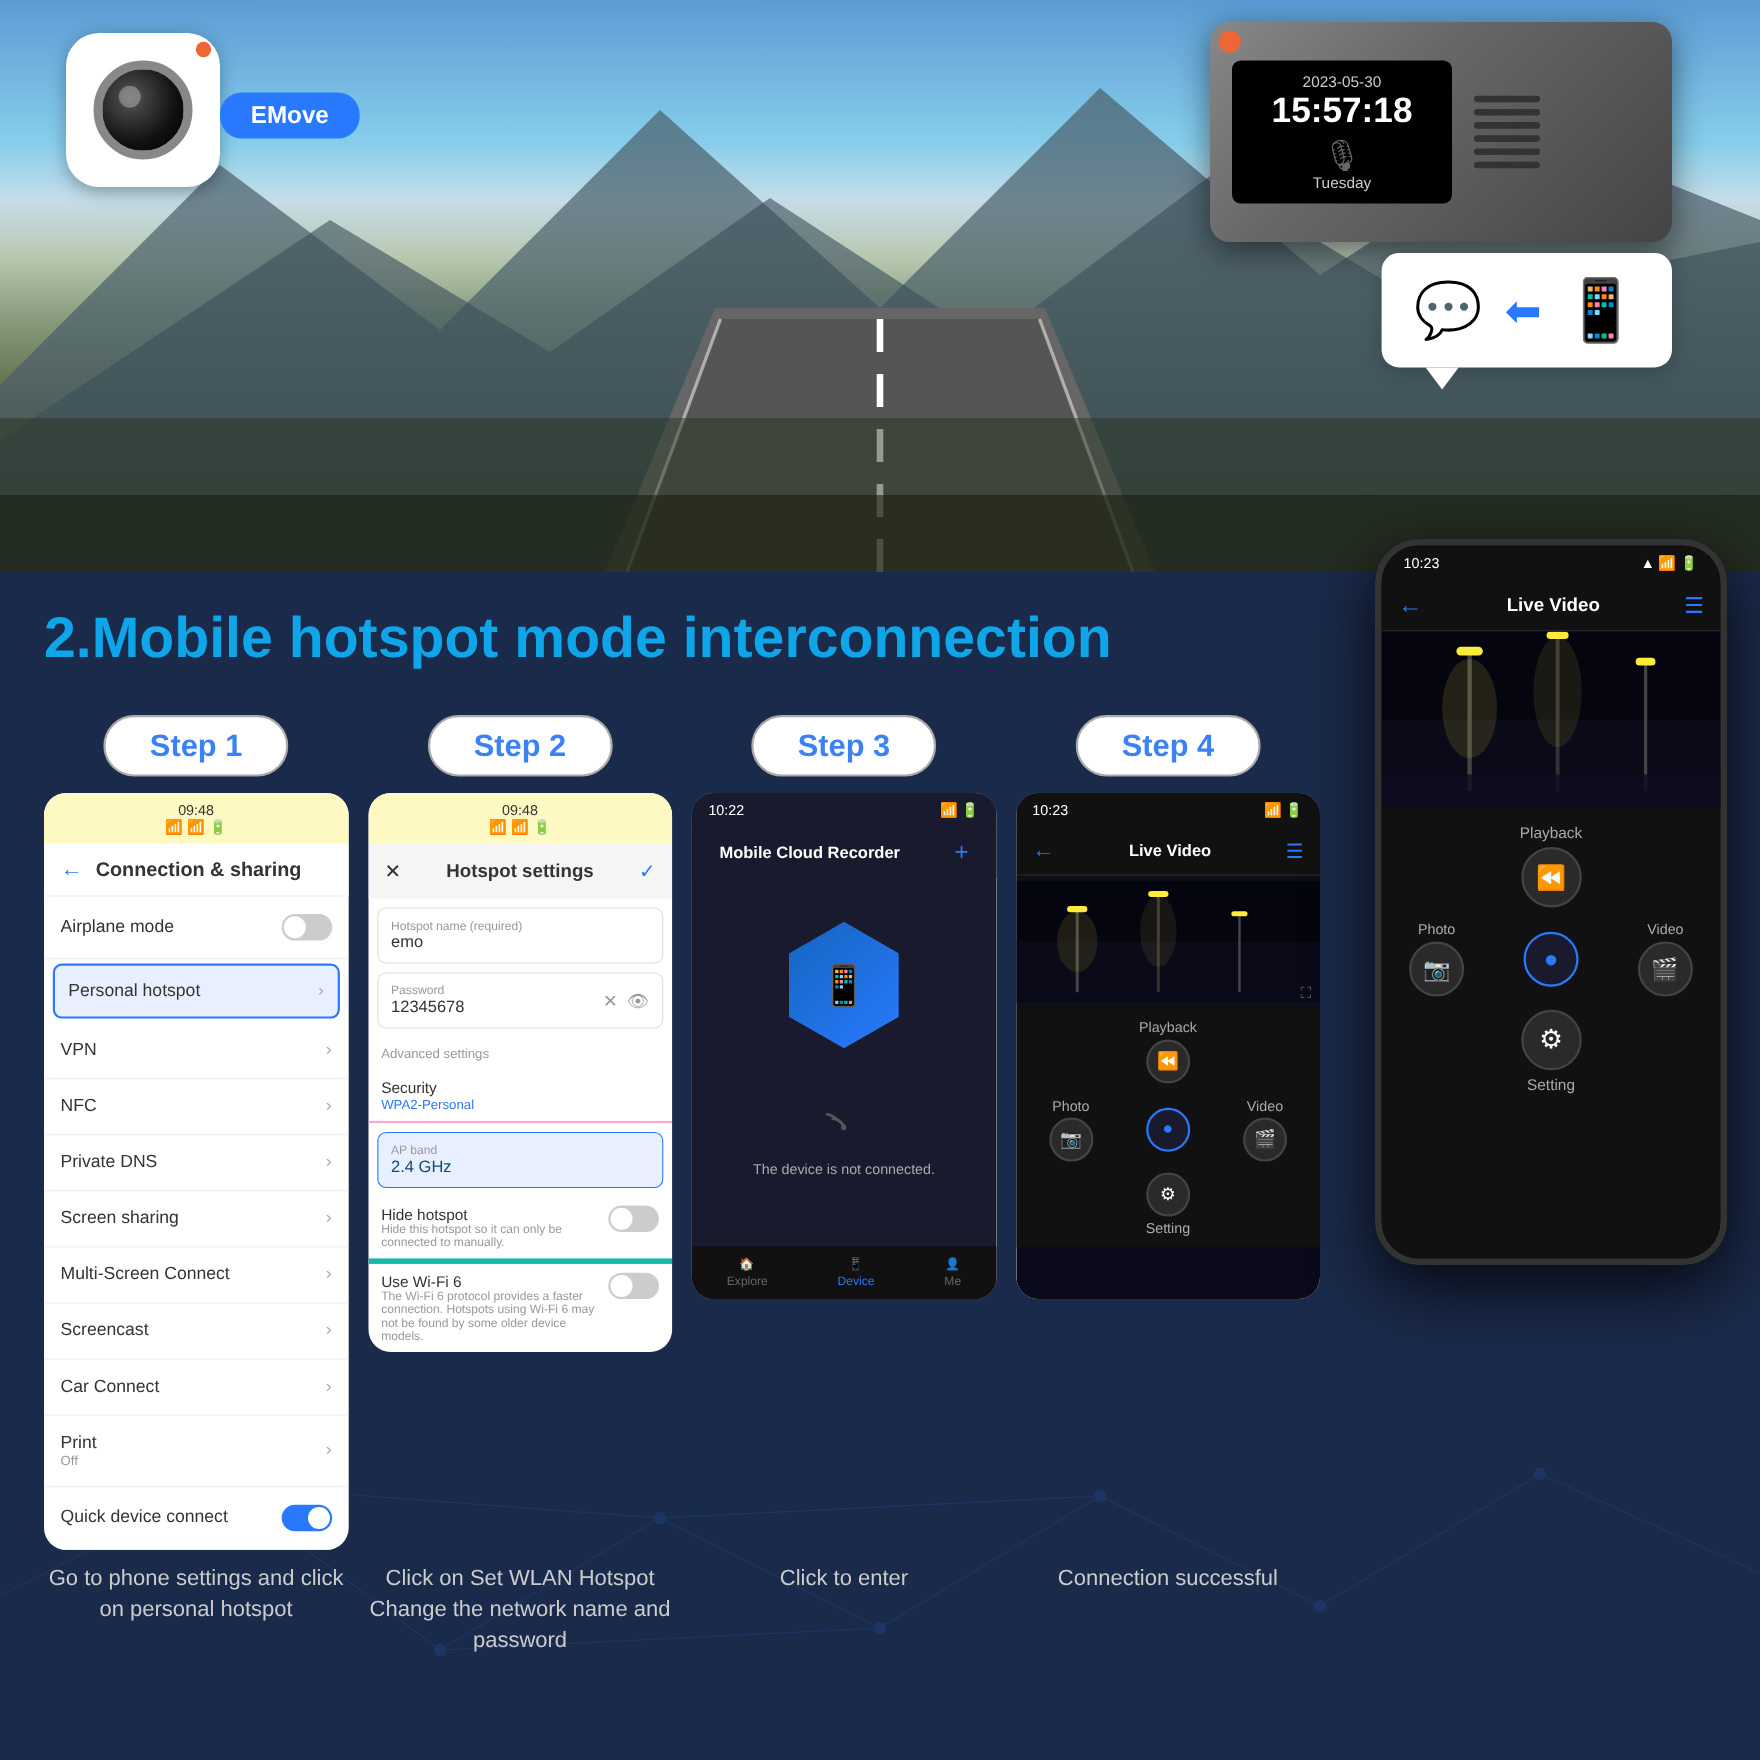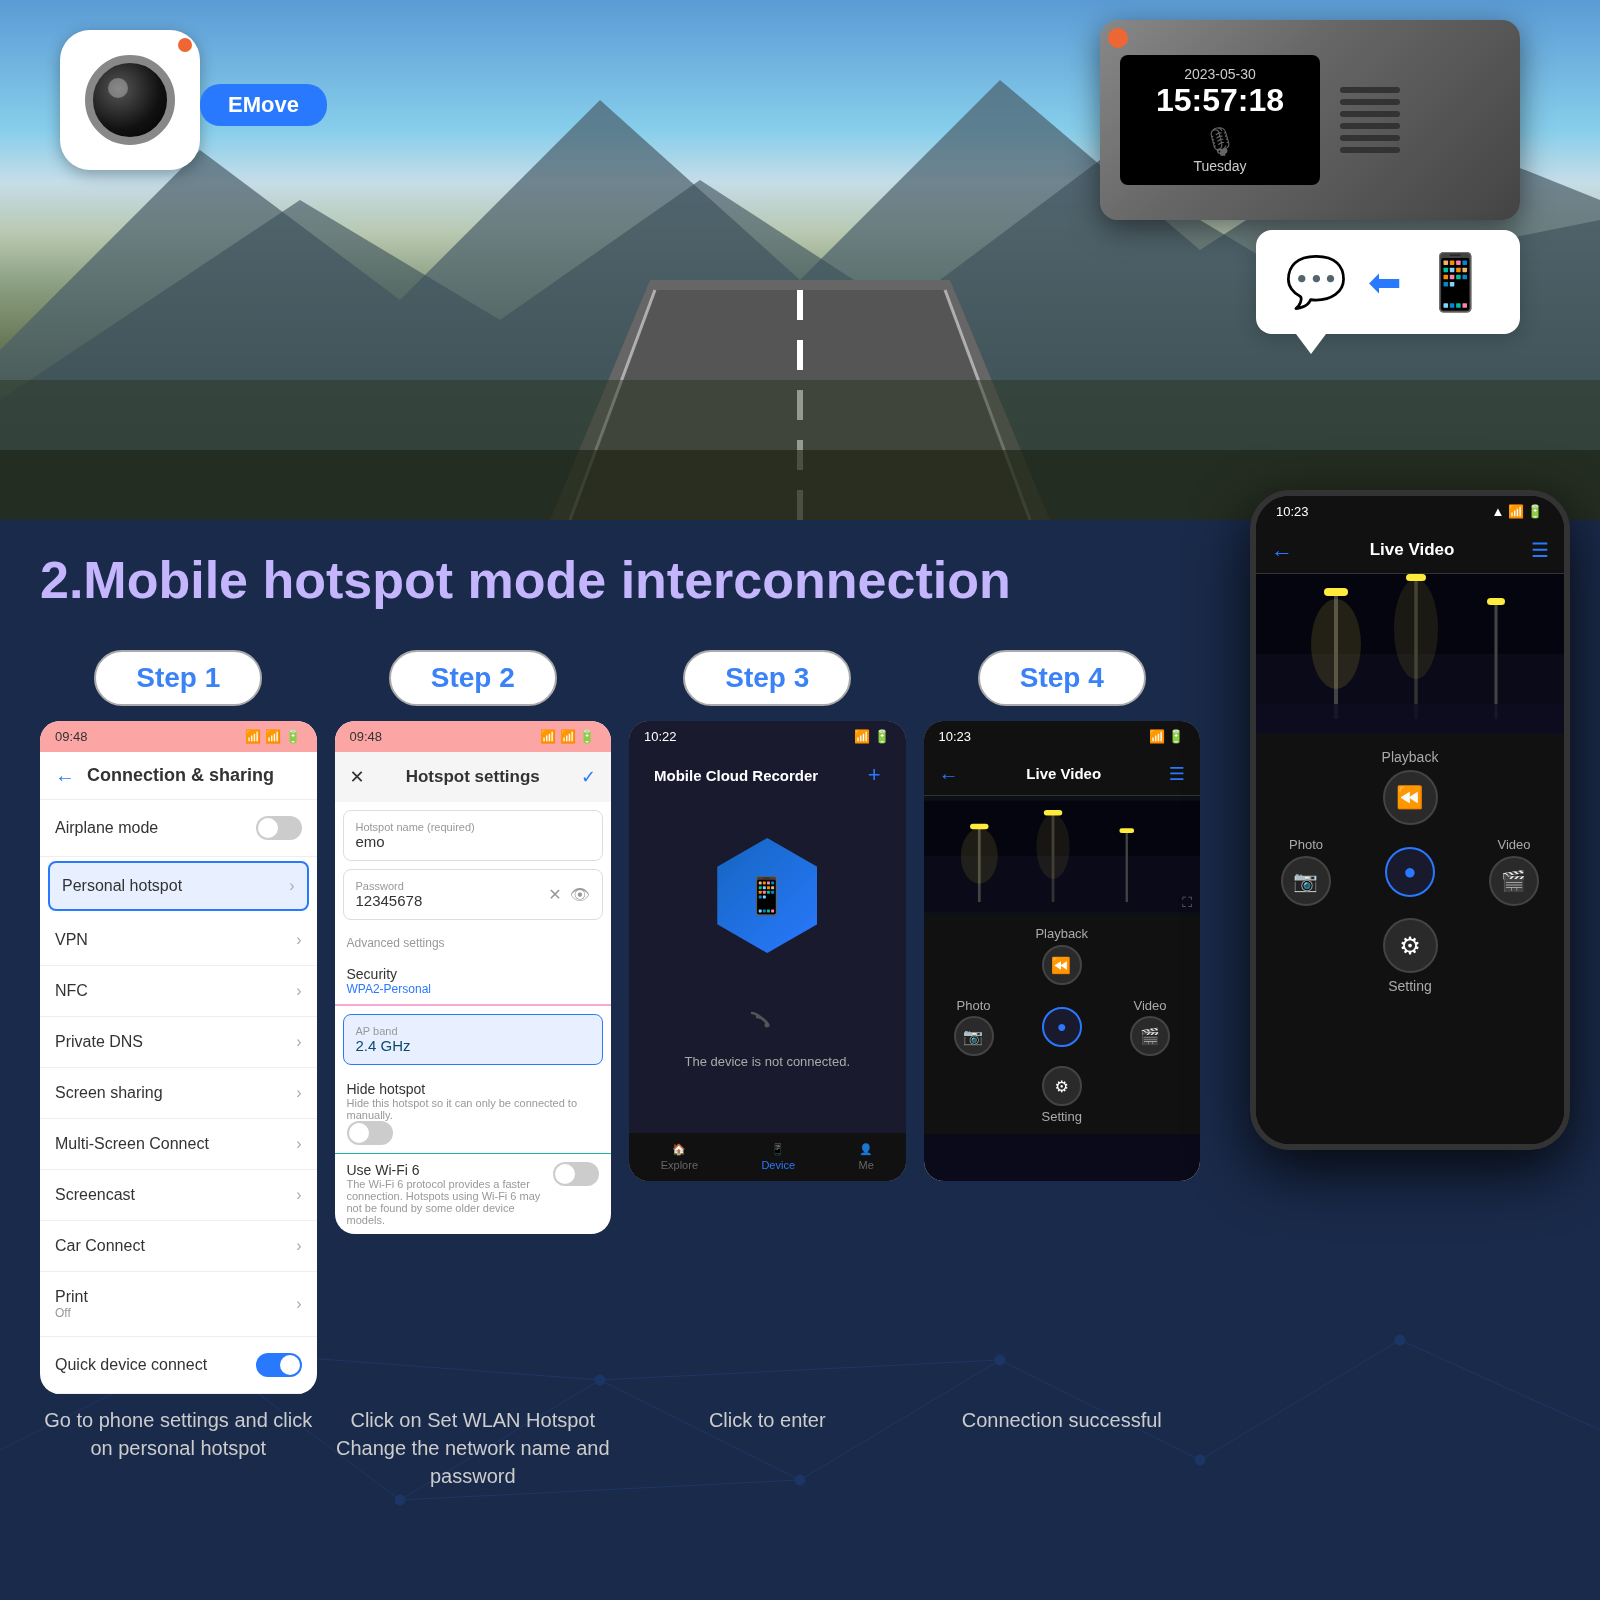--- a/index.html
+++ b/index.html
@@ -191,21 +191,21 @@
       width: 100%;
       min-height: 1080px;
       background: #1a2a4a;
       position: relative;
       padding: 30px 40px;
     }
 
     .section-title {
       font-size: 52px;
       font-weight: bold;
-      color: #c4b5fd;
+      color: #0ea5e9;
       margin-bottom: 40px;
     }
 
     .step-wrapper {
       flex: 1;
       display: flex;
       flex-direction: column;
       align-items: center;
     }
 
@@ -224,27 +224,28 @@
       width: 100%;
       background: white;
       border-radius: 20px;
       overflow: hidden;
       min-height: 460px;
       position: relative;
     }
 
     
     .phone-status-bar {
-      background: #fca5a5;
+      background: #fef9c3;
       padding: 8px 15px;
       display: flex;
       justify-content: space-between;
       align-items: center;
       font-size: 13px;
       color: #333;
+      flex-direction: column;
     }
 
     .phone-header {
       background: #fff;
       padding: 12px 15px;
       display: flex;
       align-items: center;
       gap: 12px;
       border-bottom: 1px solid #eee;
     }
@@ -698,21 +699,21 @@
         <div style="padding:8px 12px;border-bottom:2px solid #f9a8d4;">
           <div style="font-size:14px;color:#333;">Security</div>
           <div class="security-value">WPA2-Personal</div>
         </div>
 
         <div class="input-field-blue">
           <div class="input-label">AP band</div>
           <div style="font-size:15px;color:#0c4a6e;">2.4 GHz</div>
         </div>
 
-        <div style="padding:8px 12px;border-bottom:1px solid #14b8a6;display:flex;justify-content:space-between;align-items:flex-start;flex-direction:column;">
+        <div style="padding:8px 12px;border-bottom:5px solid #14b8a6;display:flex;justify-content:space-between;align-items:flex-start;">
           <div style="flex:1;margin-right:10px;">
             <div style="font-size:14px;color:#333;">Hide hotspot</div>
             <div style="font-size:11px;color:#999;">Hide this hotspot so it can only be connected to manually.</div>
           </div>
           <div class="toggle-off"></div>
         </div>
 
         <div style="padding:8px 12px;display:flex;justify-content:space-between;align-items:flex-start;">
           <div style="flex:1;margin-right:10px;">
             <div style="font-size:14px;color:#333;">Use Wi-Fi 6</div>

